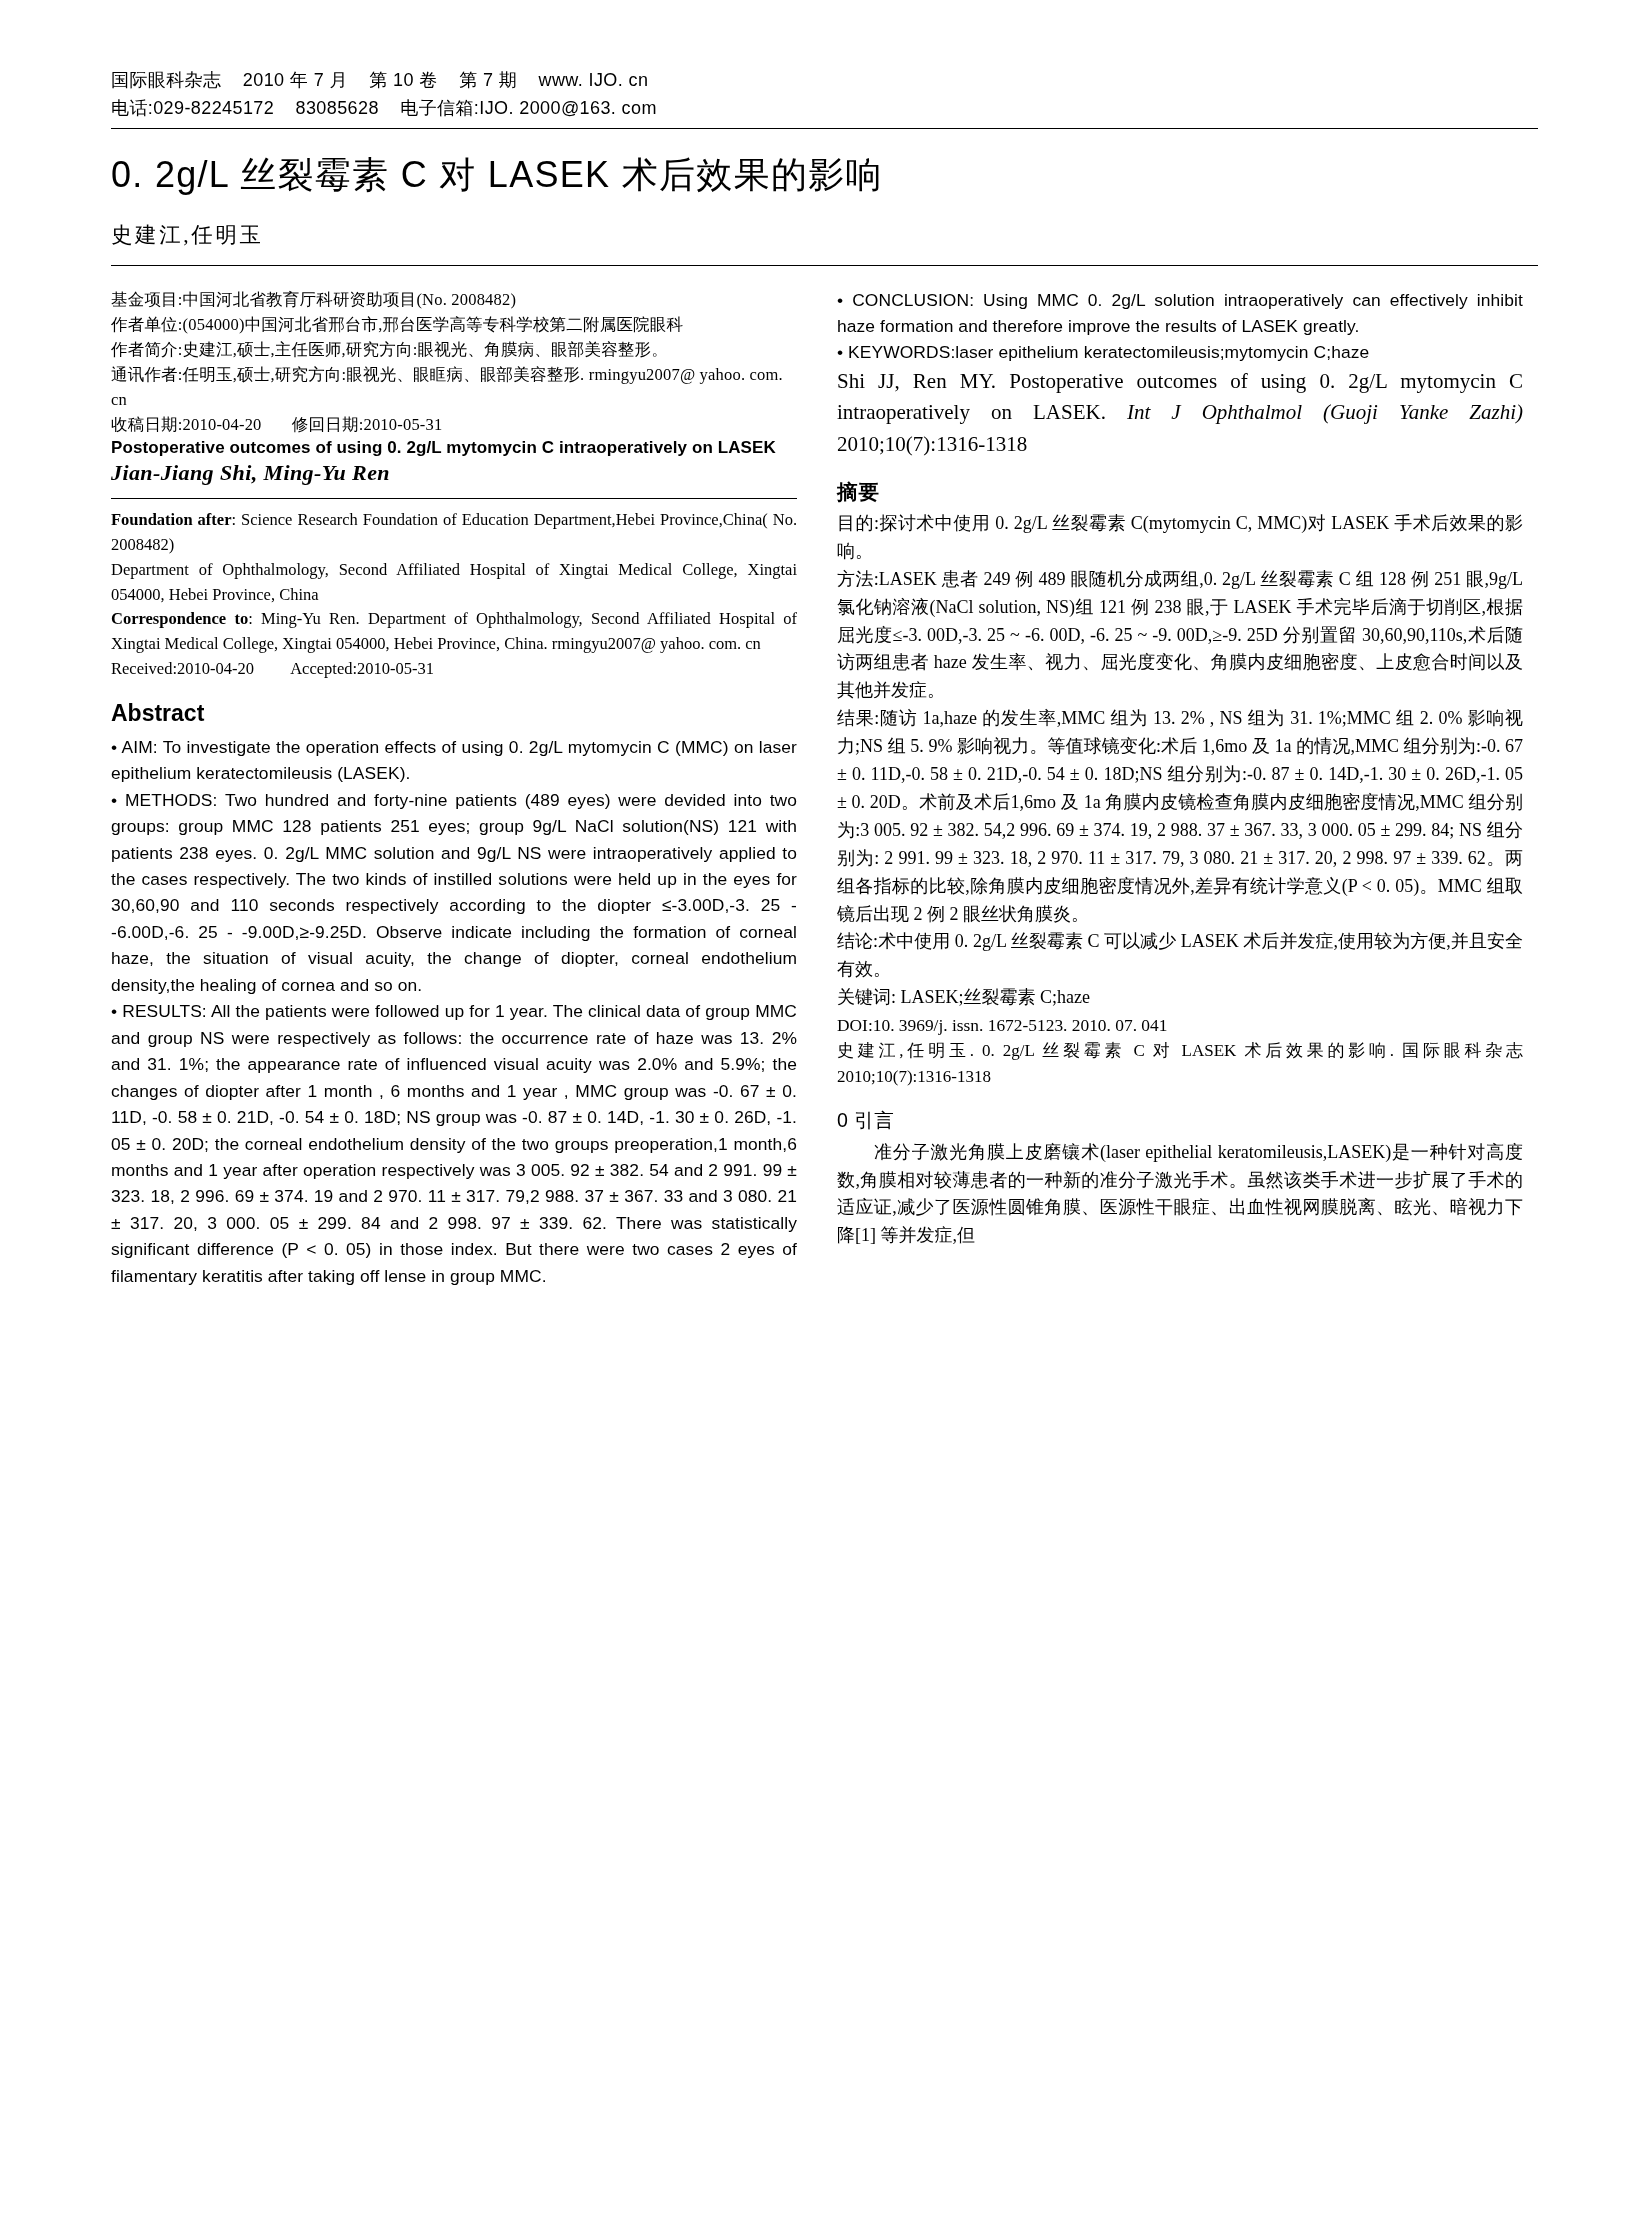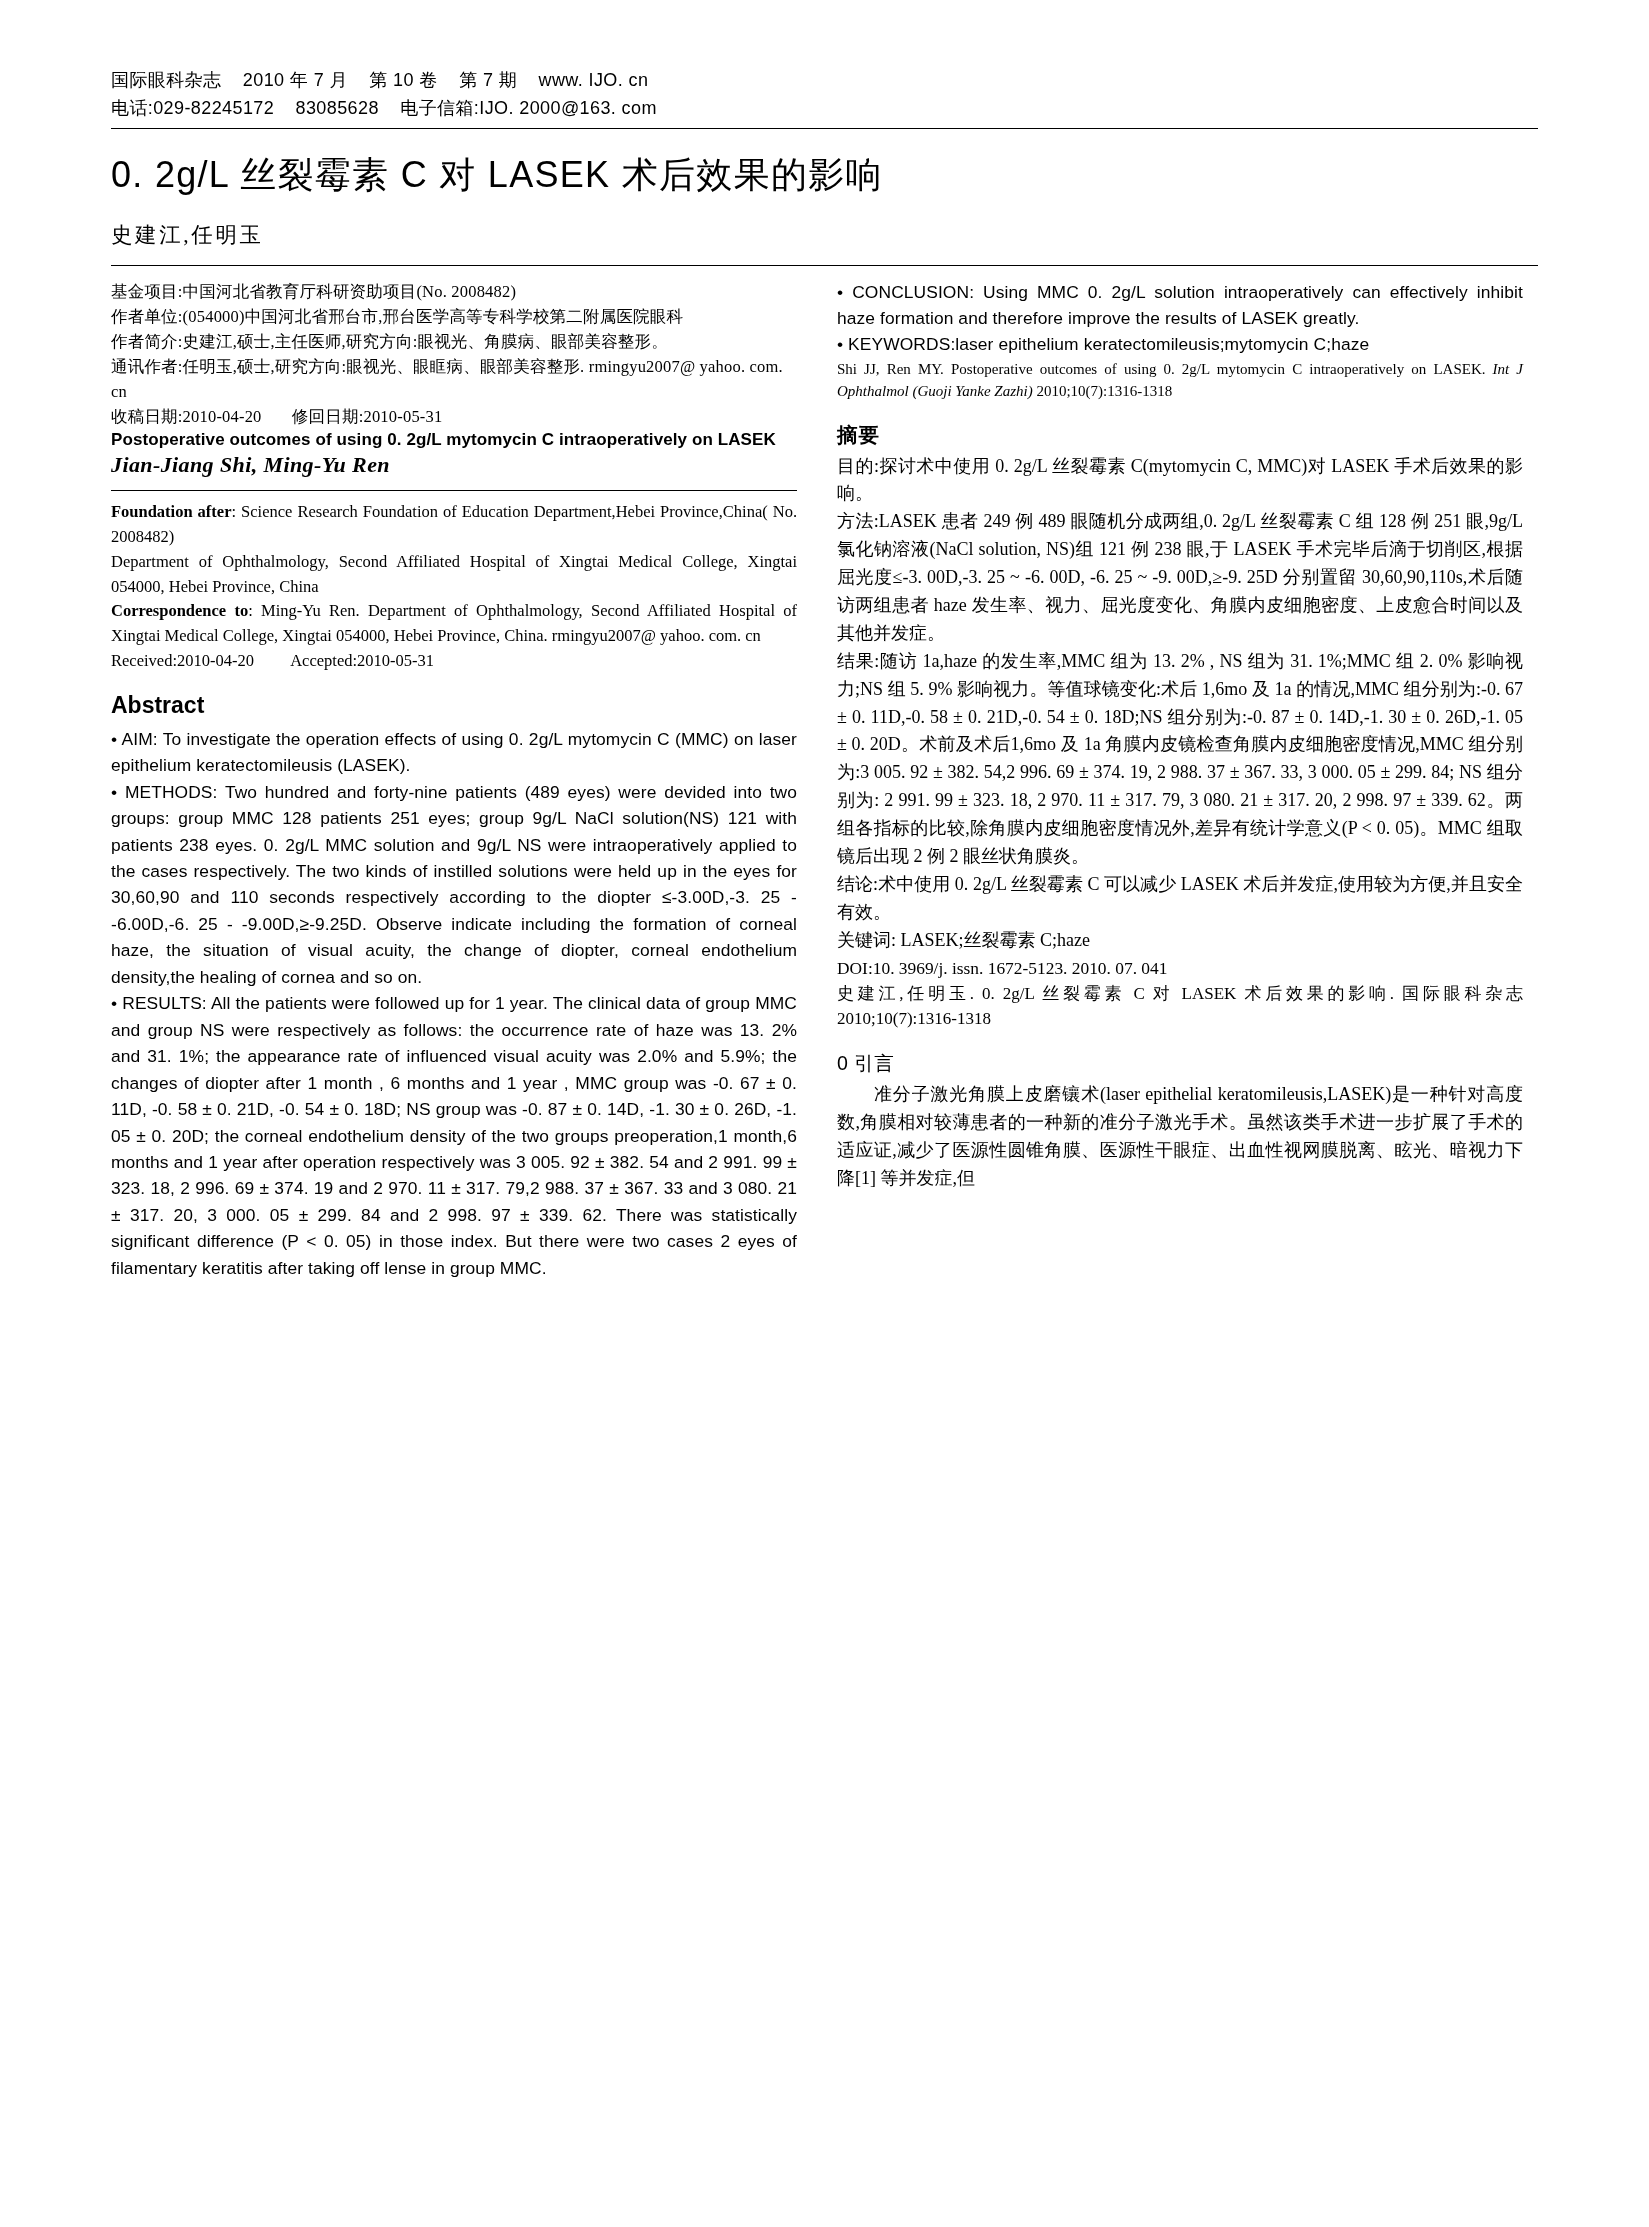--- a/index.html
+++ b/index.html
@@ -61,20 +61,21 @@
   }
 
   
   .columns {
     display: flex;
     gap: 40px;
     margin-top: 12.5px;
   }
   .col {
     width: 686px;
+    margin-top: 8px;
   }
   .col p { margin: 0; }
 
   .meta {
     font-size: 16.5px;
     line-height: 1.52;
     letter-spacing: 0.2px;
   }
 
   .en-title {
@@ -114,21 +115,21 @@
     font-family: "Liberation Sans", sans-serif;
     font-size: 17.4px;
     line-height: 1.52;
     text-align: justify;
     letter-spacing: 0.1px;
   }
   .en-body p { margin: 0; }
 
   .cite {
     font-family: "Liberation Serif", serif;
-    font-size: 15px;
+    font-size: 21px;
     line-height: 1.5;
     margin-top: 18px;
     text-align: justify;
   }
   .cite i { font-style: italic; }
 
   h2.zh-h {
     font-family: "Liberation Sans", sans-serif;
     font-size: 20.5px;
     font-weight: bold;

